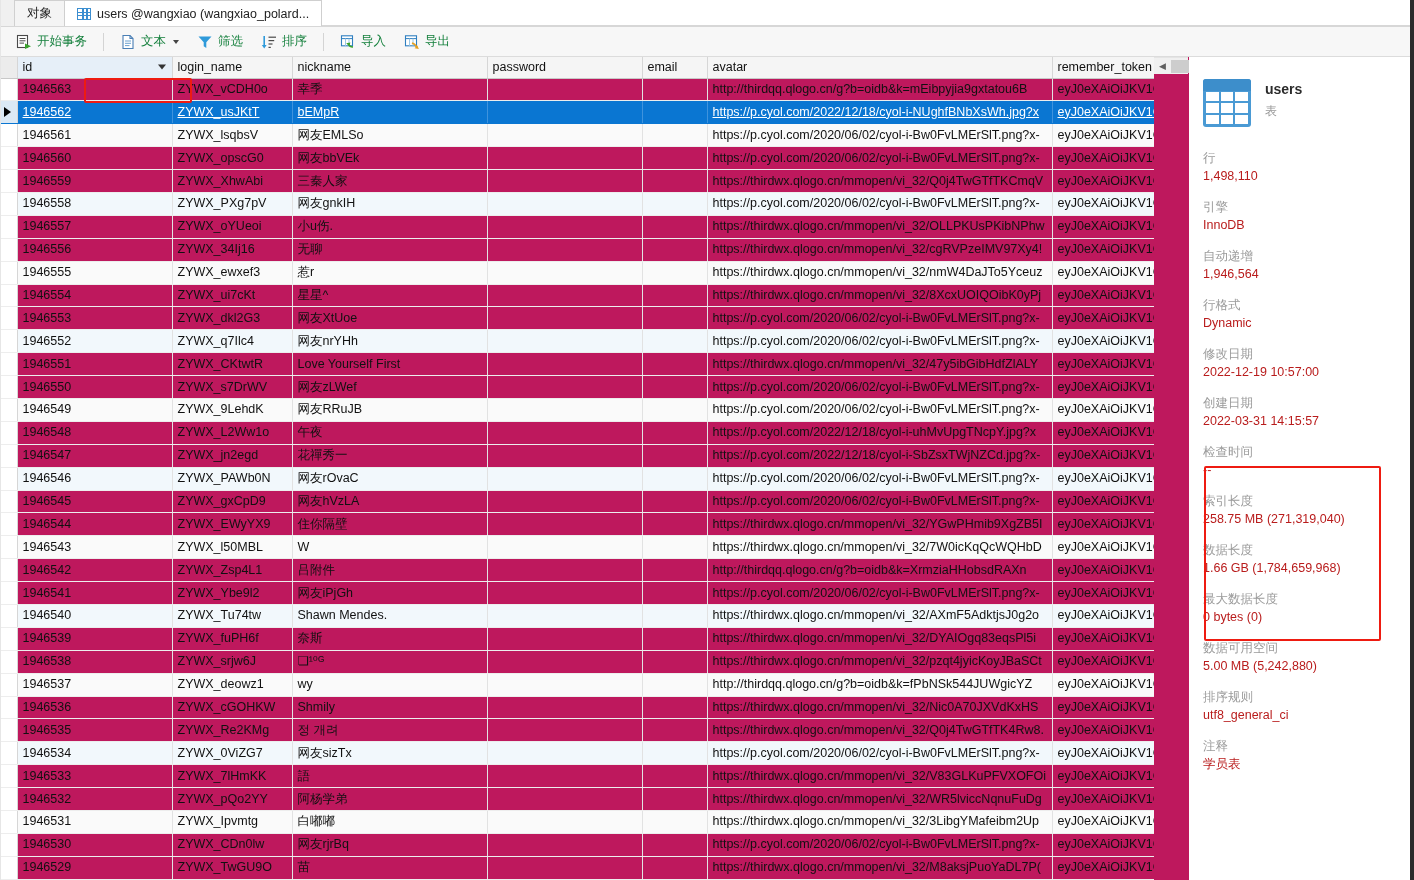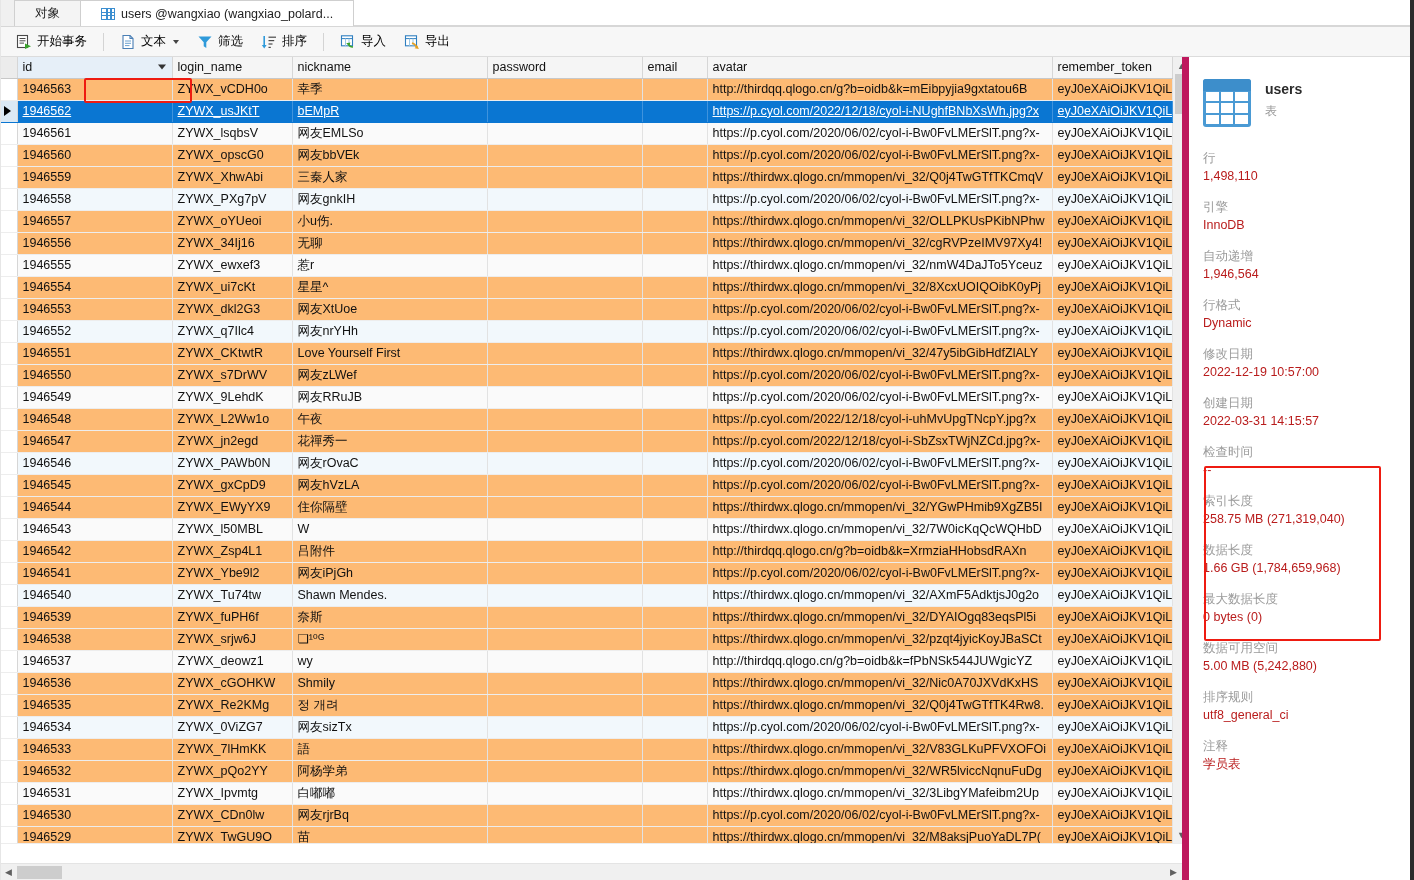--- a/index.html
+++ b/index.html
@@ -26,21 +26,21 @@
     align-items: flex-end;
     padding-left: 14px;
     border-bottom: 1px solid #d7d7d7;
     flex: 0 0 auto;
   }
   .tab {
     height: 26px;
     display: flex;
     align-items: center;
     gap: 6px;
-    padding: 0 20px;
+    padding: 0 12px;
     font-size: 12.5px;
     color: #222;
     background: #f4f4f4;
     border: 1px solid #d0d0d0;
     border-bottom: none;
     margin-right: -1px;
     white-space: nowrap;
   }
   .tab.active {
     background: #ffffff;
@@ -82,21 +82,21 @@
     gap: 2px;
     flex: 0 0 auto;
   }
   .tb-btn {
     display: flex;
     align-items: center;
     gap: 5px;
     height: 24px;
     padding: 0 7px;
     font-size: 12.5px;
-    color: #000000;
+    color: #15803d;
     white-space: nowrap;
     cursor: default;
     border: 1px solid transparent;
     border-radius: 2px;
   }
   .tb-sep {
     width: 1px; height: 18px;
     background: #d4d4d4;
     margin: 0 6px;
   }
@@ -114,23 +114,23 @@
     flex: 1 1 auto;
     display: flex;
     min-height: 0;
     background: #f0f0f0;
   }
 
   
   .gridwrap {
     width: 1189px;
     display: flex;
-    flex-direction: column;
-    background: #fdba74;
-    border-right: 7px solid #be185d;
+    flex-direction: row;
+    background: #be185d;
+    border-right: 1px solid #be185d;
     min-height: 0;
     position: relative;
   }
   .gridscroll {
     flex: 1 1 auto;
     display: flex;
     min-height: 0;
     overflow: hidden;
   }
   table.grid {

